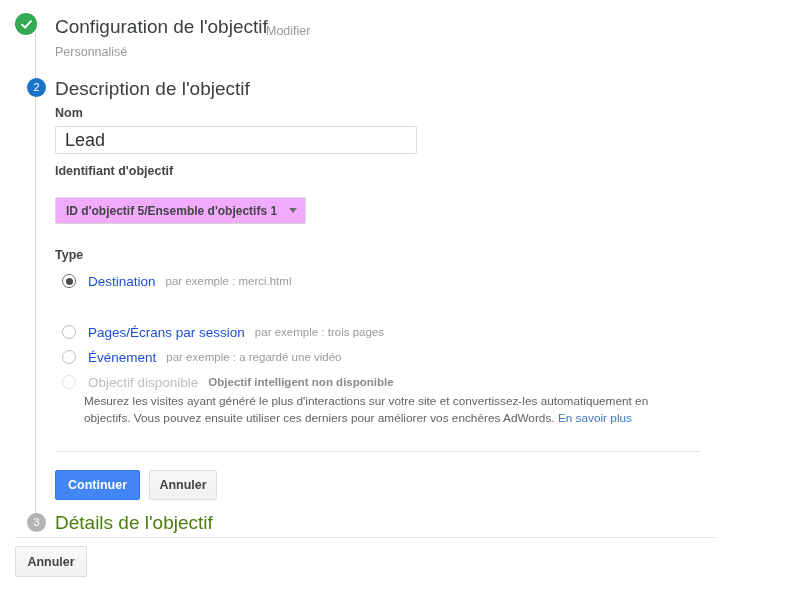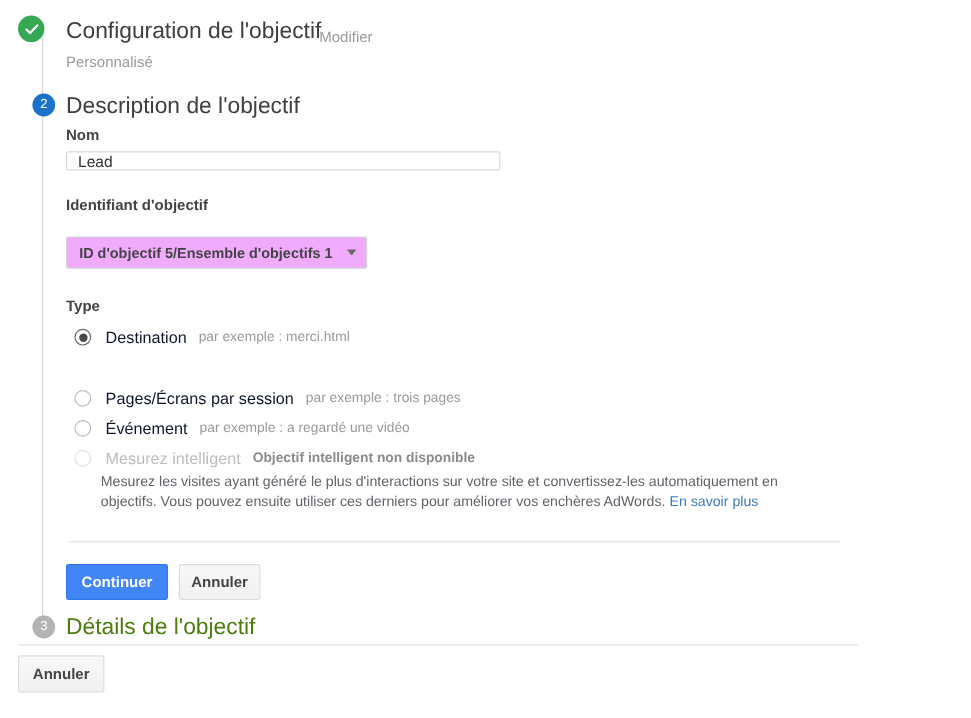--- a/index.html
+++ b/index.html
@@ -78,25 +78,25 @@
     position: absolute;
     font-size: 12.5px;
     font-weight: bold;
     color: #444;
   }
 
   .text-input {
     position: absolute;
     left: 55px;
     width: 362px;
-    height: 16px;
+    height: 28px;
     border: 1px solid #d9d9d9;
     border-radius: 2px;
     padding: 0 9px;
-    font-size: 13px;
+    font-size: 18px;
     color: #333;
     font-family: "Liberation Sans", sans-serif;
     background: #fff;
     outline: none;
   }
 
   .select-box {
     position: absolute;
     left: 55px;
     height: 27px;
@@ -146,21 +146,21 @@
     width: 7px;
     height: 7px;
     border-radius: 50%;
     background: #4a4a4a;
   }
   .radio.disabled { border-color: #e0e0e0; }
 
   .radio-label {
     margin-left: 12px;
     font-size: 13.5px;
-    color: #0f172a;
+    color: #1d4ed8;
     white-space: nowrap;
   }
   .radio-hint {
     margin-left: 10px;
     font-size: 11.5px;
     color: #9a9a9a;
     white-space: nowrap;
   }
   .radio-row.disabled .radio-label { color: #bdbdbd; }
   .radio-row.disabled .radio-hint { color: #8a8a8a; font-weight: bold; }
@@ -257,21 +257,21 @@
   </div>
 
   <div class="radio-row" style="top:348px;">
     <span class="radio"></span>
     <span class="radio-label">Événement</span>
     <span class="radio-hint">par exemple : a regardé une vidéo</span>
   </div>
 
   <div class="radio-row disabled" style="top:373px;">
     <span class="radio disabled"></span>
-    <span class="radio-label">Mesurez intelligent</span>
+    <span class="radio-label">Objectif disponible</span>
     <span class="radio-hint">Objectif intelligent non disponible</span>
   </div>
 
   <div class="smart-desc" style="top:393px;">
     <span>Mesurez les visites ayant généré le plus d'interactions sur votre site et convertissez-les automatiquement en objectifs. Vous pouvez ensuite utiliser ces derniers pour améliorer vos enchères AdWords. </span><a href="#">En savoir plus</a>
   </div>
 
   <div class="divider" style="left:57px; top:451px; width:643px;"></div>
 
   <div class="btn btn-primary" style="left:55px; top:470px; width:85px;">Continuer</div>

